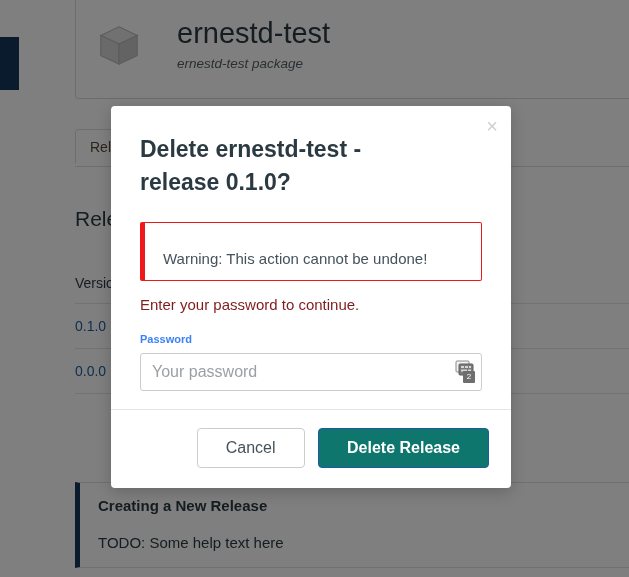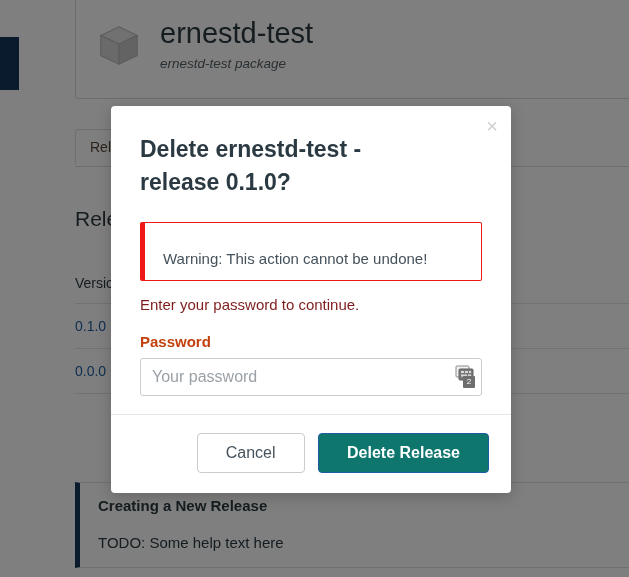--- a/index.html
+++ b/index.html
@@ -53,21 +53,21 @@
     align-items: center;
     padding-left: 20px;
   }
   .cube-icon {
     width: 46px;
     height: 46px;
     flex: 0 0 46px;
     margin-right: 18px;
     margin-top: 4px;
   }
-  .pkg-titles { display: flex; flex-direction: column; }
+  .pkg-titles { display: flex; flex-direction: column; margin-left: 17px; }
   .pkg-title {
     font-size: 29px;
     color: #2b3a42;
     line-height: 1.15;
     font-weight: 400;
   }
   .pkg-sub {
     font-size: 13.5px;
     color: #555f66;
     font-style: italic;
@@ -205,23 +205,23 @@
     font-size: 15px;
     color: #7f1d1d;
   }
   .field-row {
     margin-top: 20px;
     display: flex;
     align-items: center;
     justify-content: space-between;
   }
   .field-label {
-    font-size: 15px;
+    font-size: 11px;
     font-weight: bold;
-    color: #c2410c;
+    color: #3b82f6;
   }
   .show-pass {
     display: flex;
     align-items: center;
     font-size: 15px;
     color: #45525c;
   }
   .show-pass input[type=checkbox] {
     margin: 0 7px 0 0;
     width: 13px;

